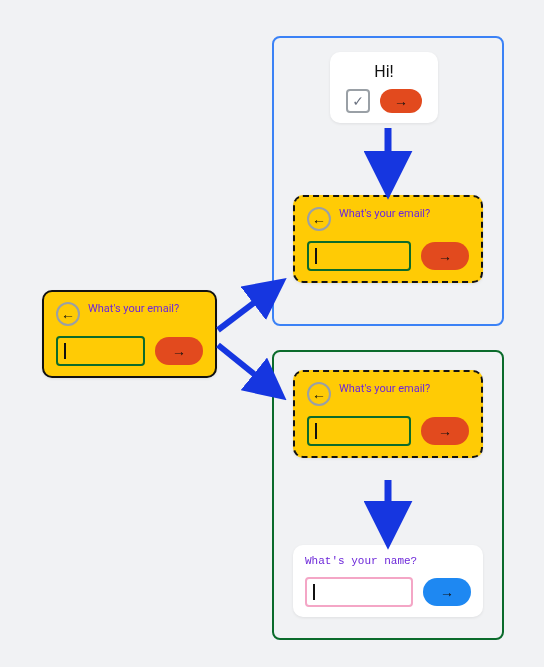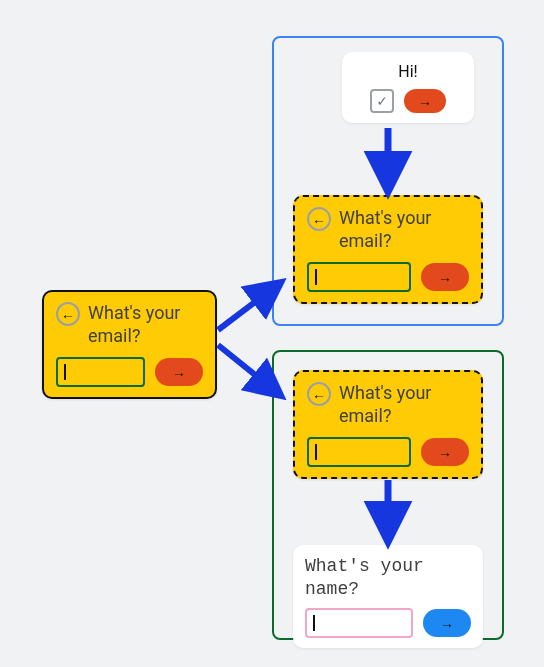--- a/index.html
+++ b/index.html
@@ -29,21 +29,21 @@
     border-radius: 10px;
     padding: 10px 12px;
     box-shadow: 0 1px 3px rgba(0,0,0,0.08);
   }
   .card-yellow { background: #ffcb05; }
   .card-white  { background: #ffffff; }
   .solid-border  { border: 2px solid #111; }
   .dashed-border { border: 2px dashed #111; }
 
   .card-title-row { display: flex; align-items: flex-start; gap: 8px; }
-  .card-title { font-size: 18px; line-height: 1.25; color: #404040; }
+  .card-title { font-size: 11px; line-height: 1.25; color: #6d28d9; }
   .card-title-center { text-align: center; font-size: 16px; color: #111; margin-bottom: 8px; }
 
   .back-circle {
     width: 24px; height: 24px; flex: 0 0 24px;
     border: 2px solid #9aa0a6; border-radius: 50%;
     display: flex; align-items: center; justify-content: center;
     color: #9aa0a6; font-size: 14px; line-height: 1;
   }
 
   .controls-row { display: flex; align-items: center; gap: 10px; margin-top: 10px; }
@@ -105,21 +105,21 @@
     <div class="controls-row">
       <div class="input-box input-green-border">
         <div class="cursor-bar"></div>
       </div>
       <div class="pill-btn pill-red">
         <span class="arrow-glyph">→</span>
       </div>
     </div>
   </div>
 
-  <div class="card card-white" style="left:342px; top:52px; width:132px;">
+  <div class="card card-white" style="left:330px; top:52px; width:108px;">
     <div class="card-title-center">Hi!</div>
     <div style="display:flex; align-items:center; justify-content:center; gap:10px;">
       <div class="checkbox">
         <span>✓</span>
       </div>
       <div class="pill-btn pill-red-sm">
         <span class="arrow-glyph">→</span>
       </div>
     </div>
   </div>

